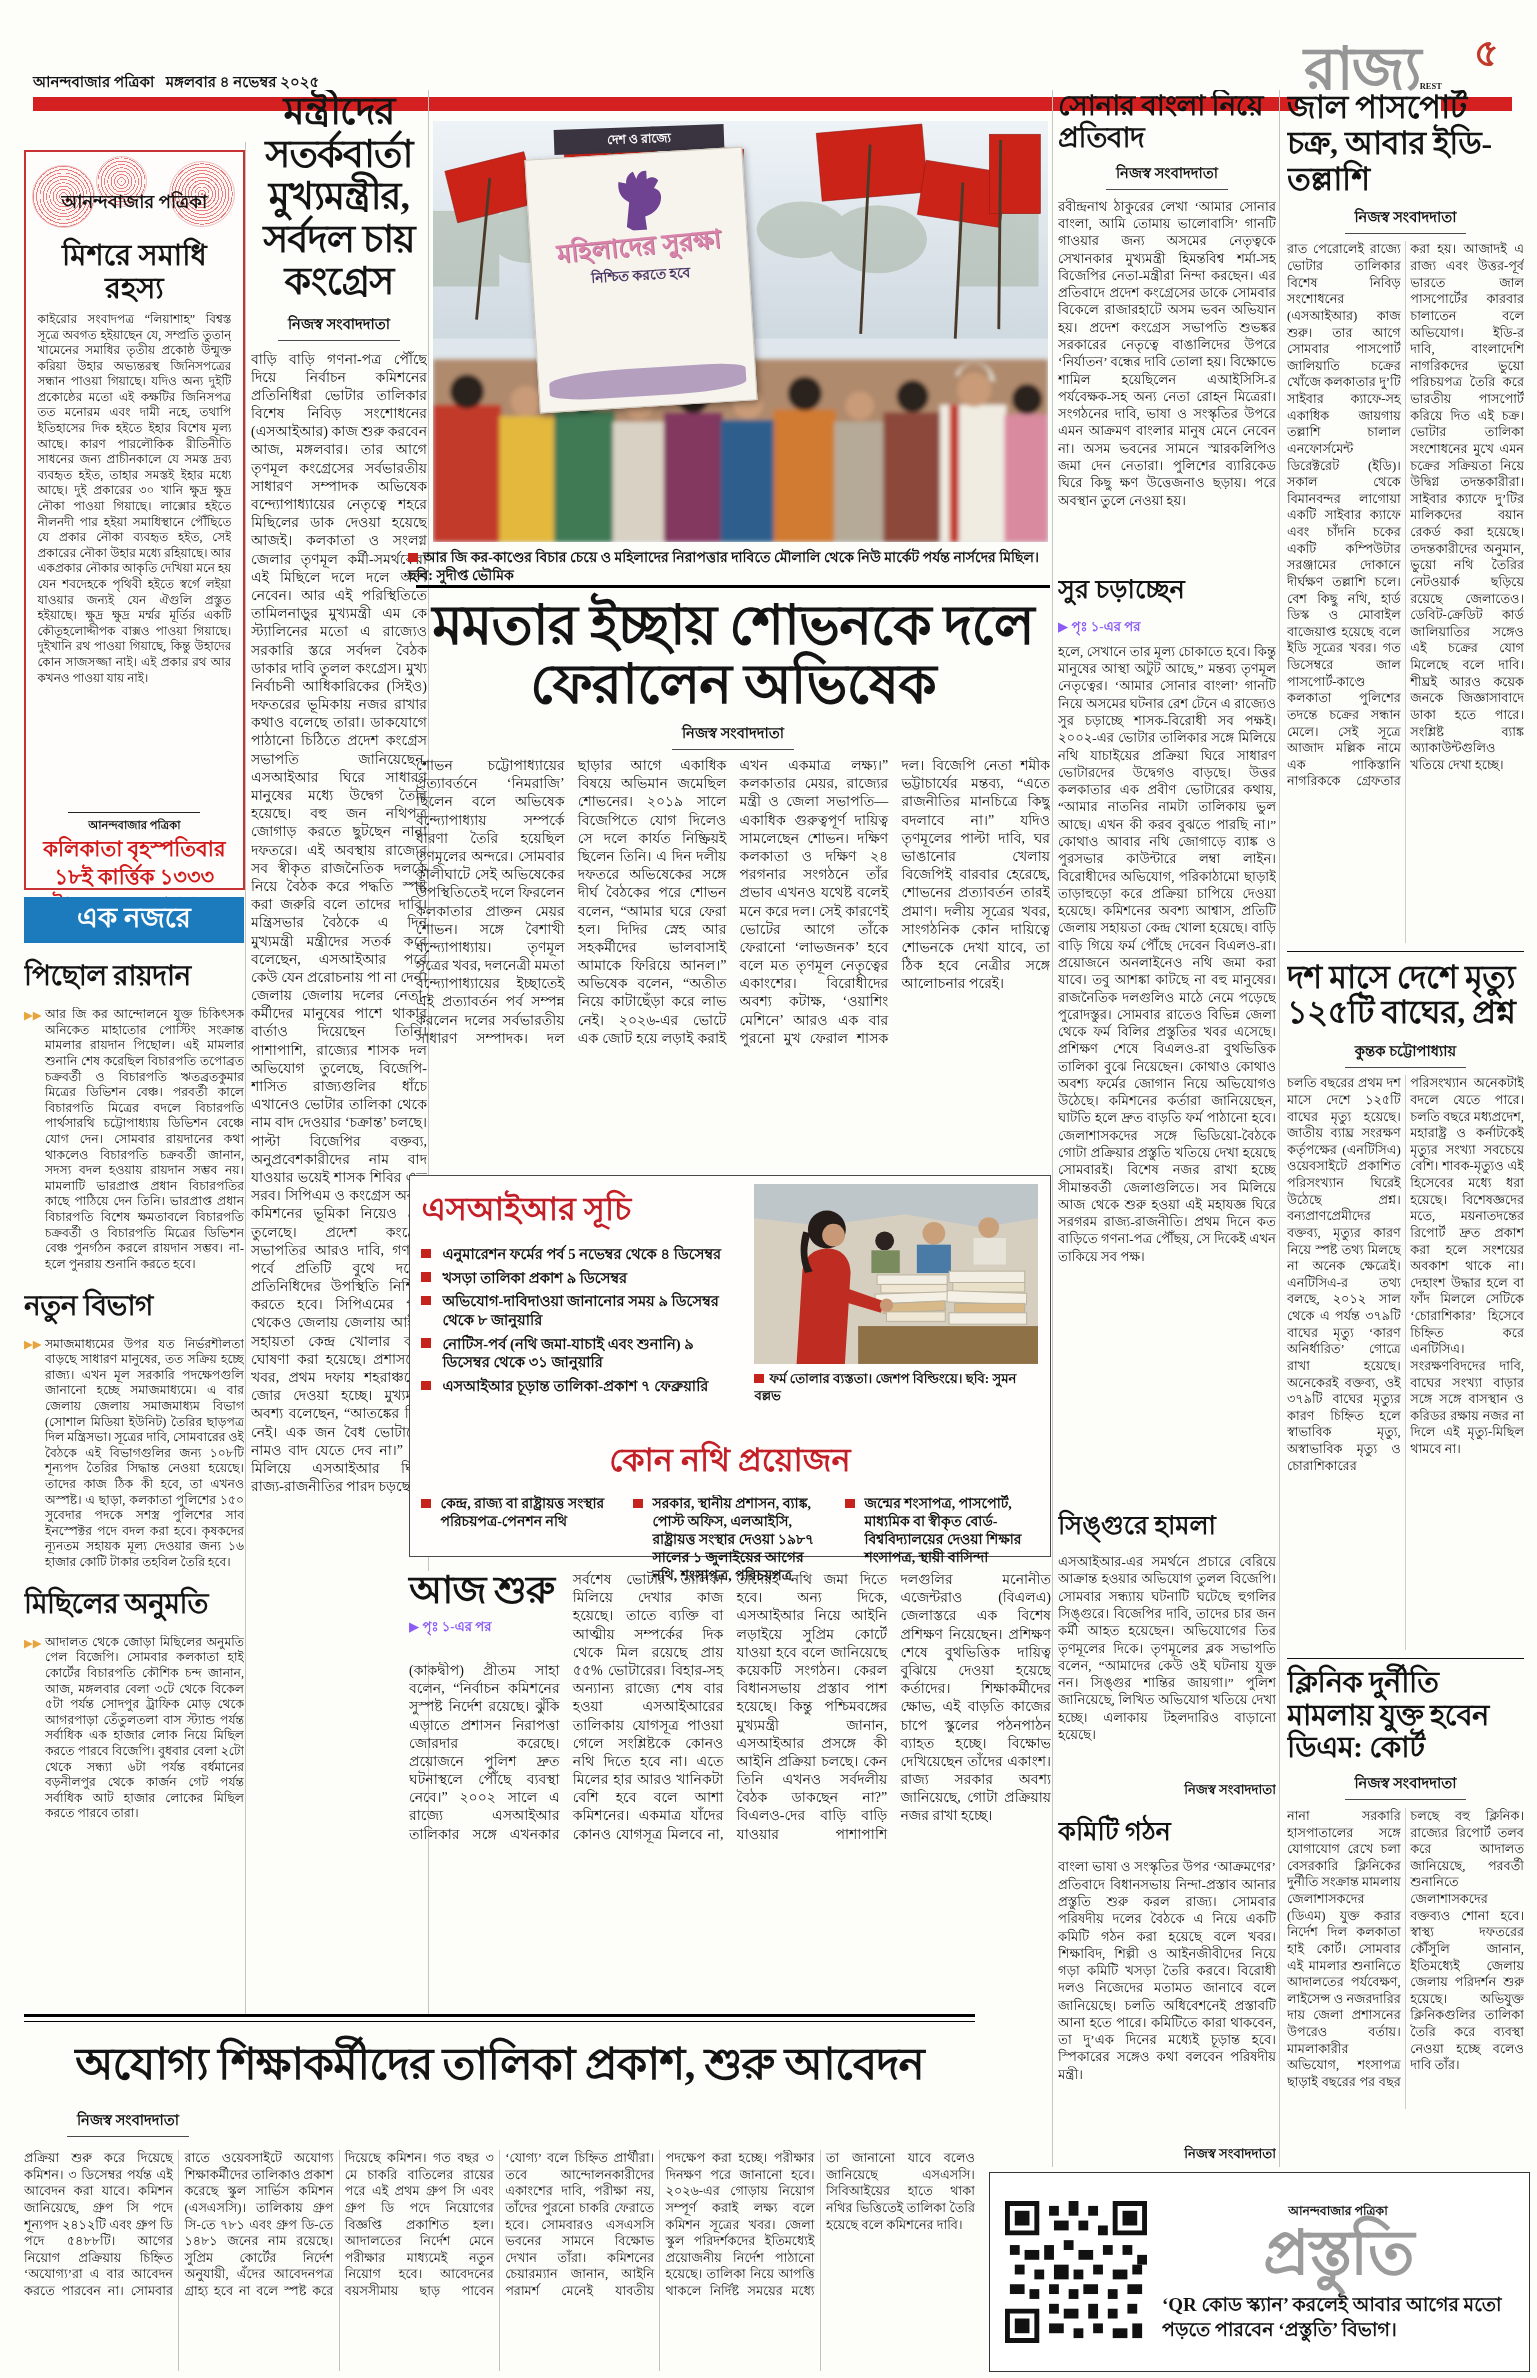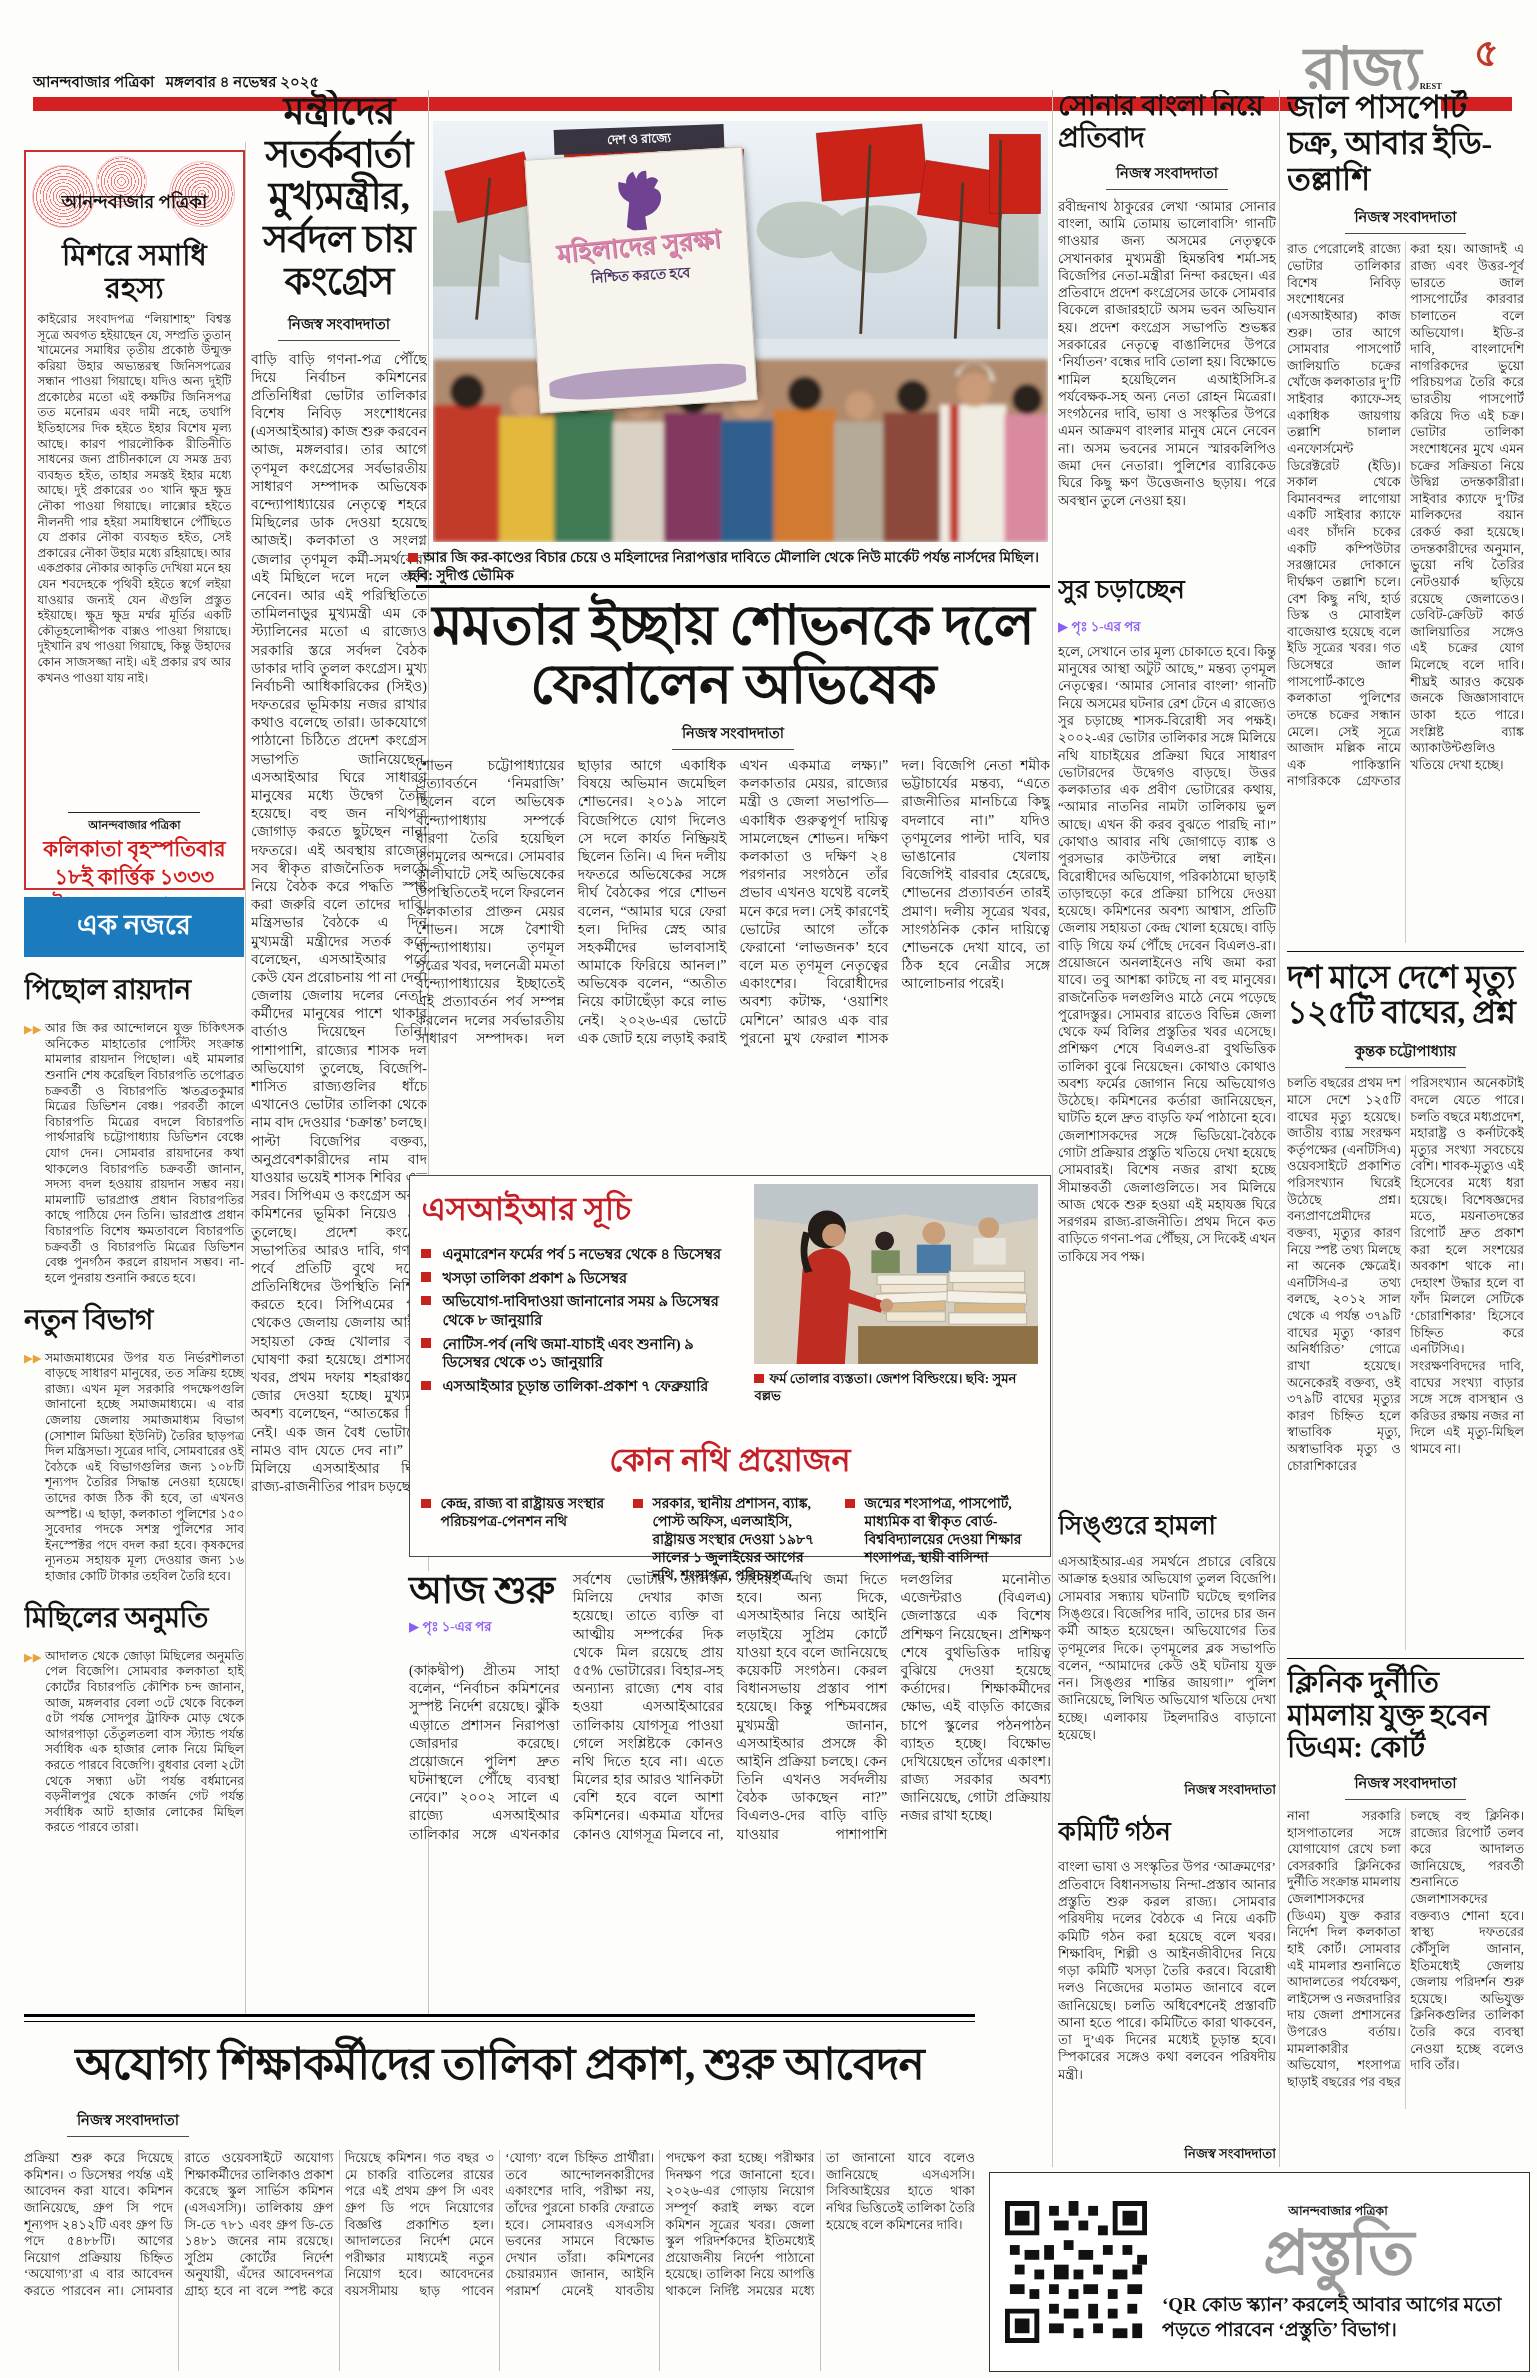--- a/index.html
+++ b/index.html
@@ -26,21 +26,21 @@
   .h-logo{position:relative;height:76px;text-align:center;}
   .h-blob{position:absolute;border-radius:50%;background:
      repeating-radial-gradient(circle,#e77070 0 0.9px,#fff6f4 0.9px 3.3px);opacity:.9;border:0.9px solid #e9baba;}
   .h-logo-text{position:relative;top:28px;font-size:18px;font-weight:800;z-index:2;}
   .h-head{font-size:29px;font-weight:800;text-align:center;line-height:1.12;margin:3.8px 0 7.6px;}
   .h-body{font-size:12px;line-height:1.3;height:492px;}
   .h-div{width:68%;border-top:1.4px solid #222;margin:7.6px auto 4.7px;}
   .h-brand{text-align:center;font-size:11.4px;font-weight:800;}
   .h-foot{text-align:center;color:#d21a1a;font-weight:800;font-size:21px;line-height:1.3;}
   
-  .g-title{background:#1b7bbd;color:#fff;font-weight:800;font-size:27.4px;text-align:center;padding:7px 0;}
+  .g-title{background:#1b7bbd;color:#fff;font-weight:800;font-size:27.4px;text-align:center;padding:0 0;}
   .g-head{font-size:28px;font-weight:800;margin:11.4px 0 5.7px;letter-spacing:-0.5px;}
   .g-body{font-size:12.3px;line-height:1.27;position:relative;padding-left:21px;}
   .g-body .arrows{position:absolute;left:0;top:0.9px;font-size:11.4px;}
   
   .m-head{font-size:38px;line-height:1.12;font-weight:800;text-align:center;letter-spacing:-0.9px;}
   .m-body{font-size:14px;line-height:1.3;}
   .photo-frame{overflow:hidden;background:#dfe6ec;}
   .photo-cap{font-size:14px;font-weight:700;line-height:1.3;}
   .cap-rule{background:#000;height:2.8px;}
   .main-head{font-size:55px;line-height:1.08;font-weight:800;text-align:center;letter-spacing:-0.9px;}

